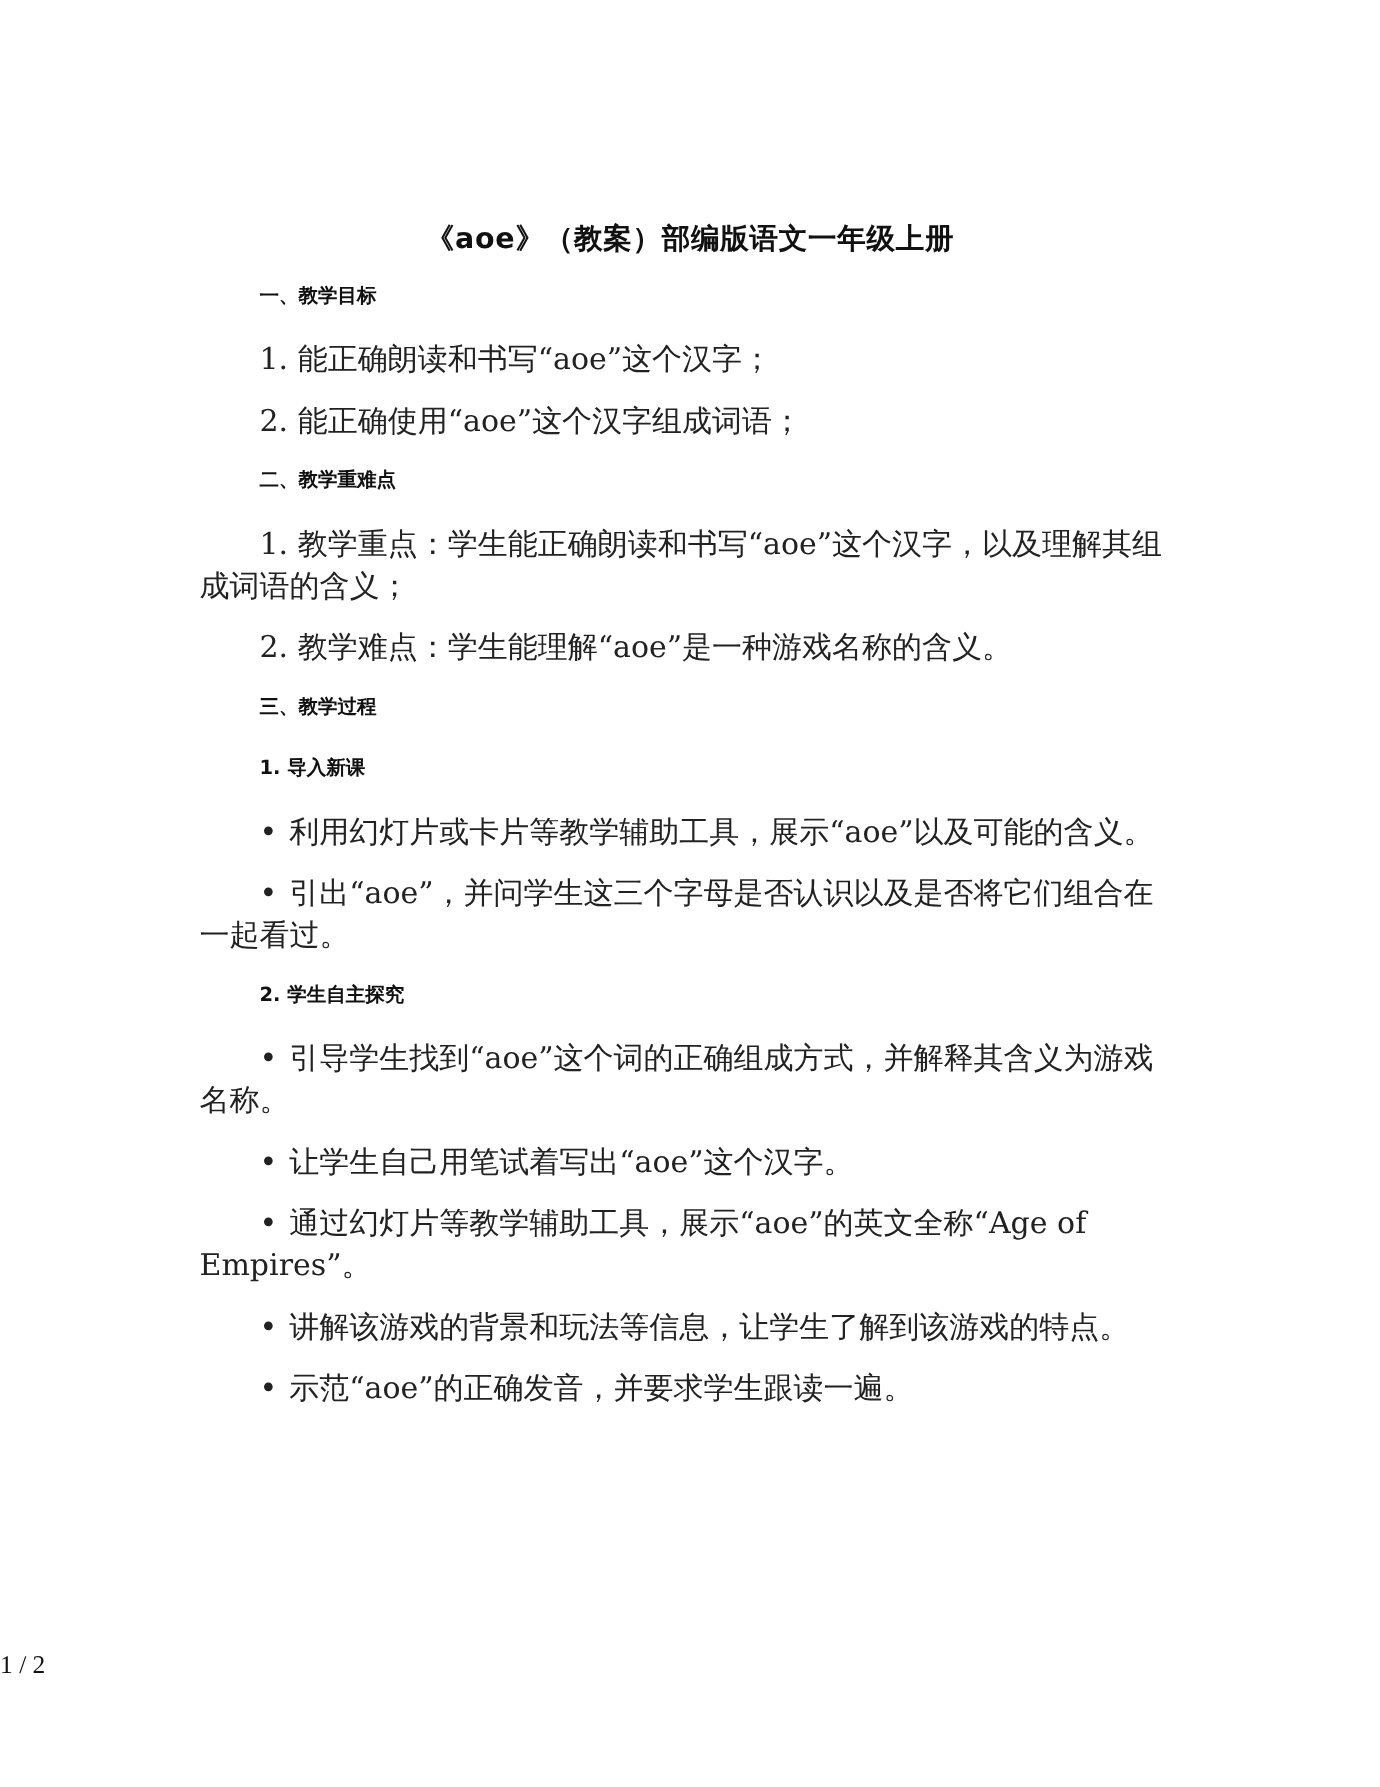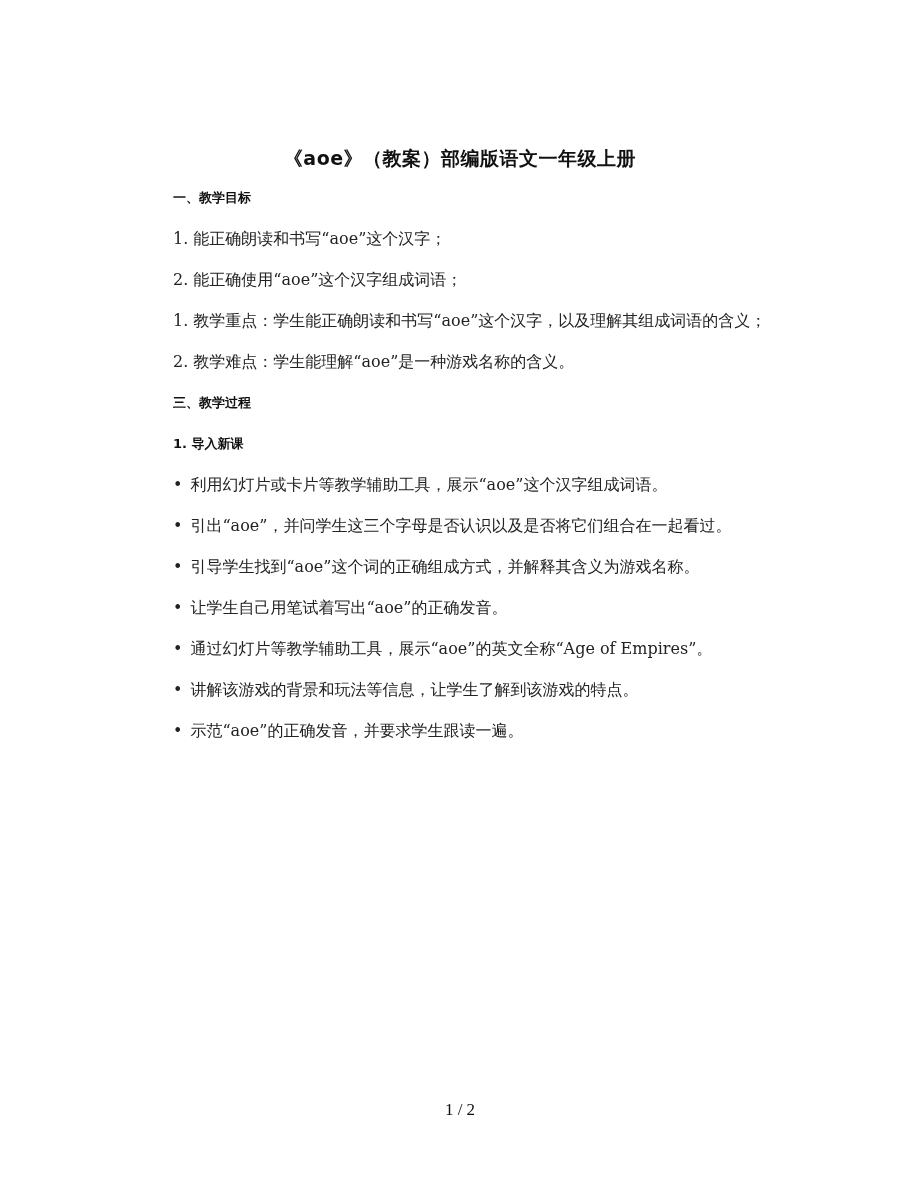--- a/index.html
+++ b/index.html
@@ -3,49 +3,51 @@
 <meta charset="utf-8">
 <style>
   html, body { margin: 0; padding: 0; background: #ffffff; }
   body { width: 920px; height: 1191px; position: relative; overflow: hidden;
          font-family: "DejaVu Serif", "Liberation Serif", serif; color: #1a1a1a; }
   .page { position: absolute; left: 0; top: 0; width: 920px; height: 1191px; }
   .title { position: absolute; top: 146px; left: 0; width: 920px; text-align: center;
            font-family: "DejaVu Sans", "Liberation Sans", sans-serif; font-weight: bold;
            font-size: 19px; letter-spacing: 0.5px; color: #111; }
   .content { position: absolute; left: 133px; top: 184px; width: 645px; }
-  .p { font-size: 16px; line-height: 28px; margin: 0 0 13px 0; text-indent: 40px; color: #222; }
+  .p { font-size: 20px; line-height: 28px; margin: 0 0 13px 0; text-indent: 40px; color: #222; }
   .h { font-family: "DejaVu Sans", "Liberation Sans", sans-serif; font-weight: bold; font-size: 13px;
        line-height: 28px; margin: 0 0 13px 0; text-indent: 40px; color: #111; }
   .bullet::before { content: "•"; margin-right: 8px; }
-  .footer { position: absolute; top: 1100px; left: 0; width: 920px; text-align: center;
+  .footer { position: absolute; top: 1100px; left: 0; width: 920px; 
             font-family: "Liberation Serif", serif; font-size: 17px; color: #111; }
 </style>
 </head>
 <body>
 
 <div class="page">
   <div class="title">《aoe》（教案）部编版语文一年级上册</div>
 
   <div class="content">
     <div class="h">一、教学目标</div>
     <p class="p">1. 能正确朗读和书写“aoe”这个汉字；</p>
     <p class="p">2. 能正确使用“aoe”这个汉字组成词语；</p>
 
+    <div class="h">二、教学重难点</div>
     <p class="p">1. 教学重点：学生能正确朗读和书写“aoe”这个汉字，以及理解其组成词语的含义；</p>
     <p class="p">2. 教学难点：学生能理解“aoe”是一种游戏名称的含义。</p>
 
     <div class="h">三、教学过程</div>
 
     <div class="h">1. 导入新课</div>
-    <p class="p bullet">利用幻灯片或卡片等教学辅助工具，展示“aoe”这个汉字组成词语。</p>
+    <p class="p bullet">利用幻灯片或卡片等教学辅助工具，展示“aoe”以及可能的含义。</p>
     <p class="p bullet">引出“aoe”，并问学生这三个字母是否认识以及是否将它们组合在一起看过。</p>
 
+    <div class="h">2. 学生自主探究</div>
     <p class="p bullet">引导学生找到“aoe”这个词的正确组成方式，并解释其含义为游戏名称。</p>
-    <p class="p bullet">让学生自己用笔试着写出“aoe”的正确发音。</p>
+    <p class="p bullet">让学生自己用笔试着写出“aoe”这个汉字。</p>
 
     <p class="p bullet">通过幻灯片等教学辅助工具，展示“aoe”的英文全称“Age of Empires”。</p>
     <p class="p bullet">讲解该游戏的背景和玩法等信息，让学生了解到该游戏的特点。</p>
 
     <p class="p bullet">示范“aoe”的正确发音，并要求学生跟读一遍。</p>
   </div>
 
   <div class="footer">1 / 2</div>
 </div>
 

